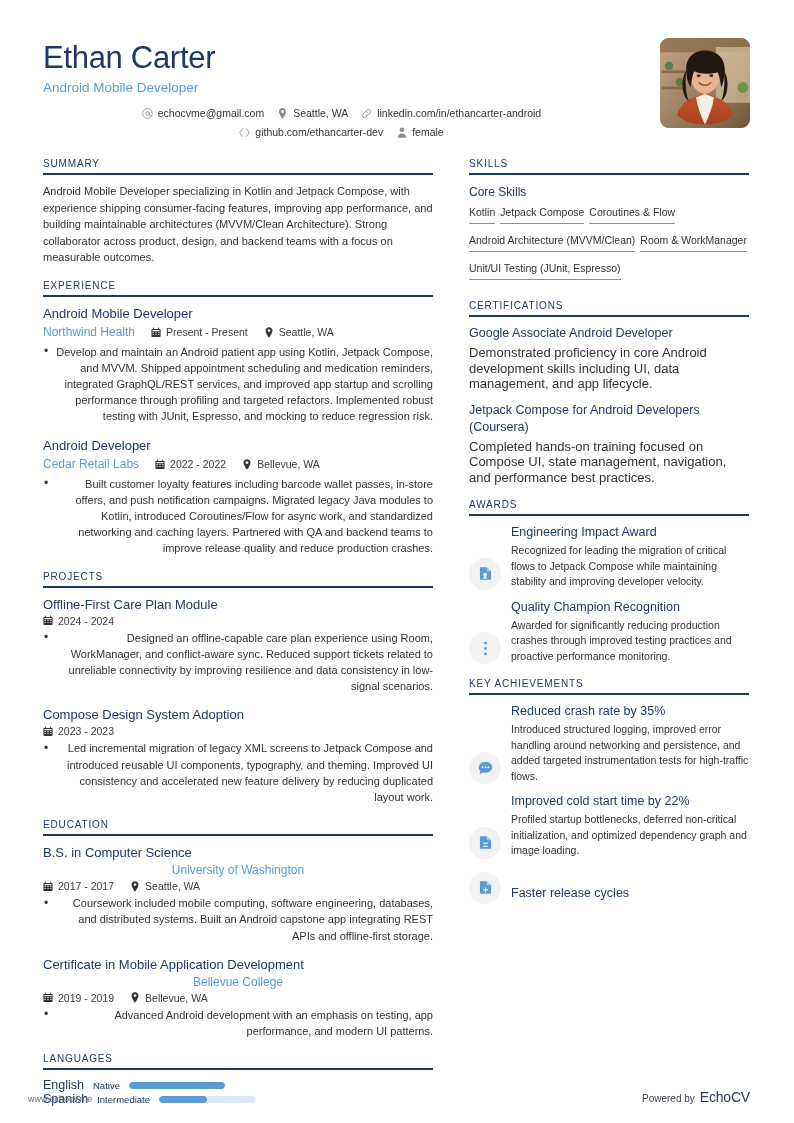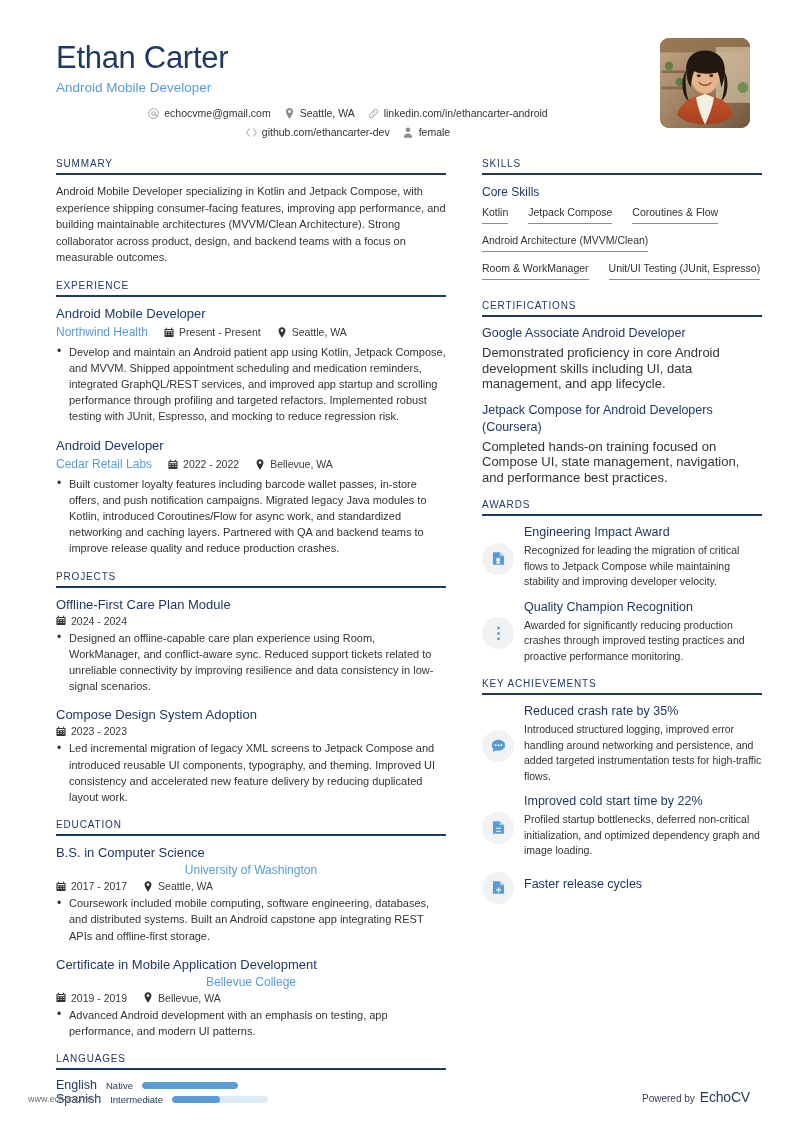--- a/index.html
+++ b/index.html
@@ -11,21 +11,21 @@
     font-family: "Liberation Sans", sans-serif;
     color: #2b2b2b;
     -webkit-font-smoothing: antialiased;
   }
 
   .page {
     position: relative;
     width: 794px;
     height: 1123px;
     background: #ffffff;
-    padding: 38px 44px 0 56px;
+    padding: 38px 44px 0 43px;
   }
 
   
   .header {
     display: flex;
     justify-content: space-between;
     align-items: flex-start;
     margin-bottom: 16px;
   }
   .header-left { padding-top: 2px; flex: 1; }
@@ -151,21 +151,21 @@
     display: inline-flex;
     align-items: center;
     justify-content: center;
     width: 10px;
     height: 11px;
     color: #333333;
     flex: none;
   }
   .meta .mi svg { display: block; }
 
-  ul.bullets { list-style: none; margin-top: 2px; }
+  ul.bullets { list-style: none; margin-top: 2px; text-align: right; }
   ul.bullets li {
     position: relative;
     padding-left: 13px;
     font-size: 11px;
     line-height: 16.2px;
     color: #333333;
     margin-bottom: 2px;
   }
   ul.bullets li::before {
     content: "•";
@@ -179,21 +179,21 @@
   
   .skill-group-title {
     font-size: 12px;
     line-height: 18px;
     color: #1f3864;
     margin-bottom: 4px;
   }
   .skill-chips {
     display: flex;
     flex-wrap: wrap;
-    gap: 3px 20px;
+    gap: 3px 5px;
   }
   .skill-chip {
     font-size: 10.5px;
     line-height: 15px;
     color: #333333;
     border-bottom: 1px solid #8c8c8c;
     padding-bottom: 3px;
     margin-bottom: 6px;
   }
 
@@ -209,21 +209,21 @@
     font-size: 13px;
     line-height: 15.5px;
     color: #333333;
   }
 
   
   .icon-item {
     display: flex;
     gap: 10px;
     margin-bottom: 9px;
-    align-items: center;
+    align-items: flex-end;
   }
   .icon-bubble {
     width: 32px;
     height: 32px;
     border-radius: 50%;
     background: #f1f2f4;
     flex: none;
     display: flex;
     align-items: center;
     justify-content: center;

